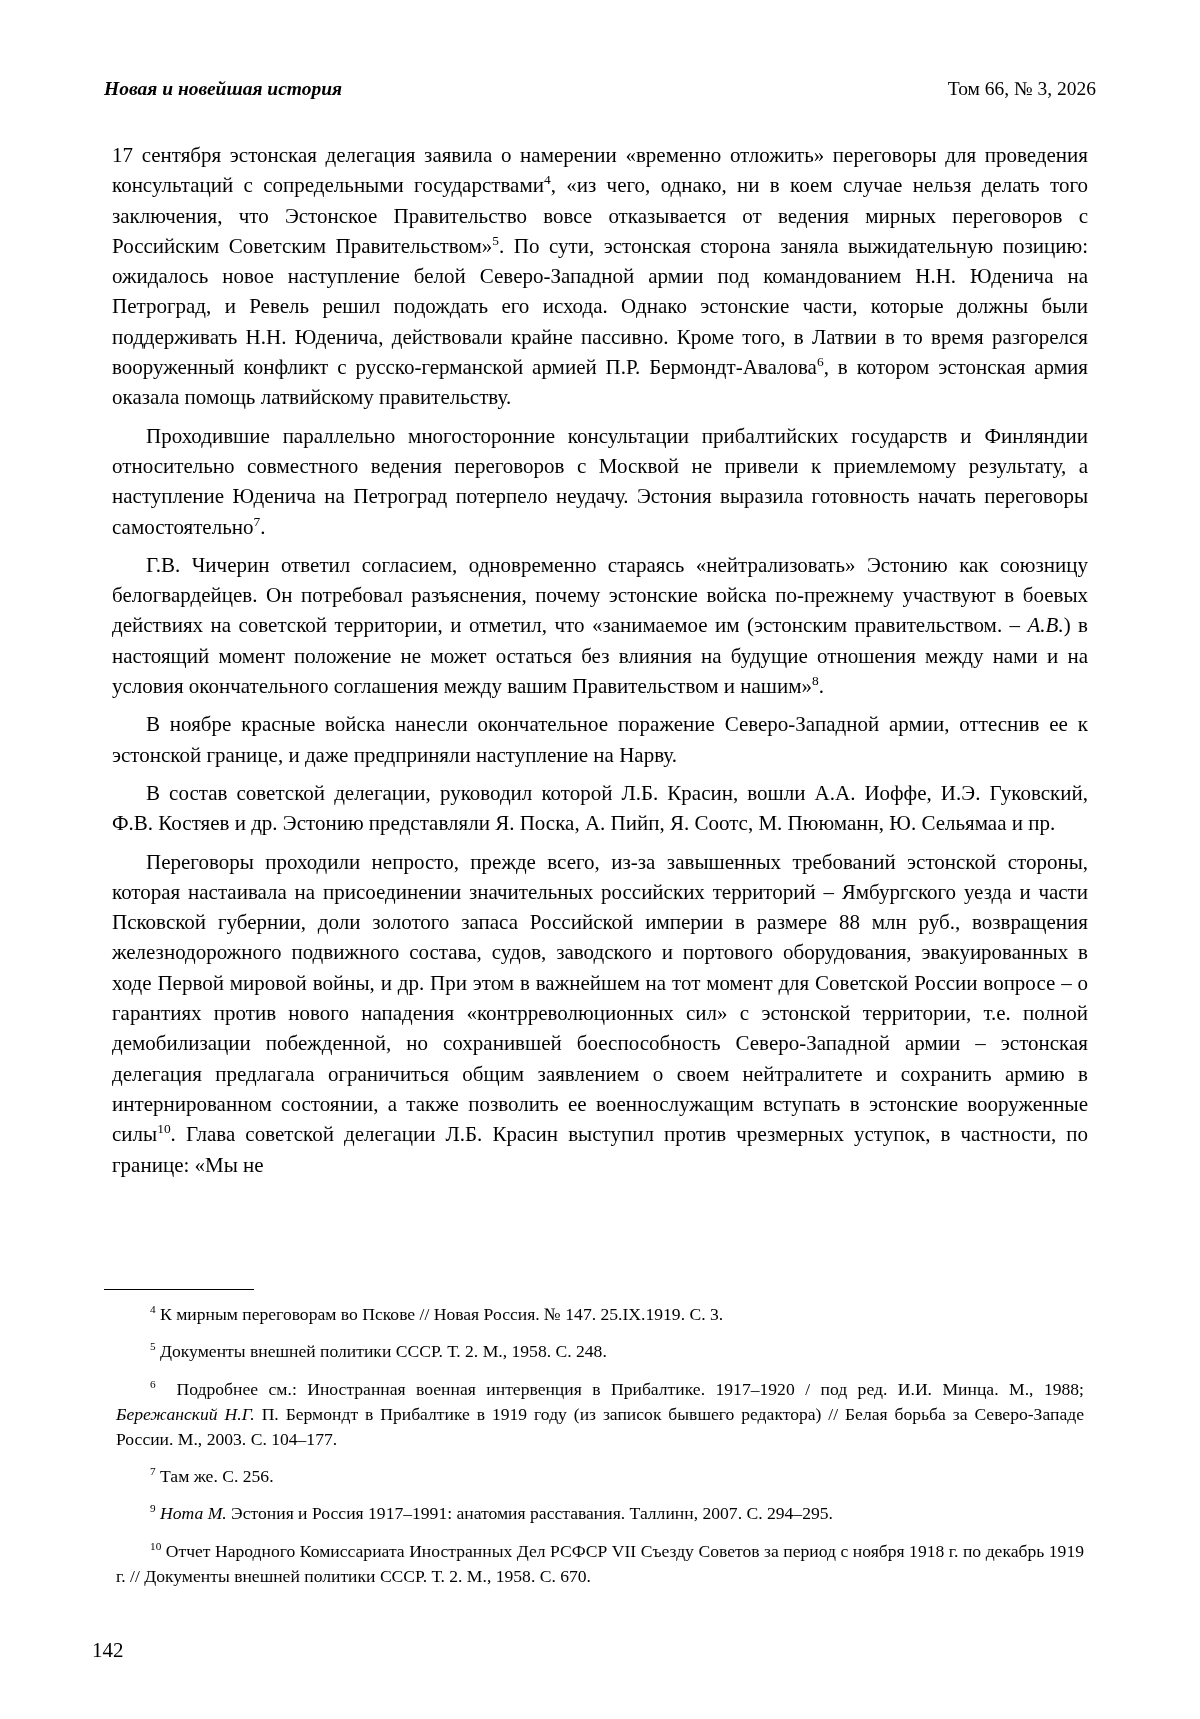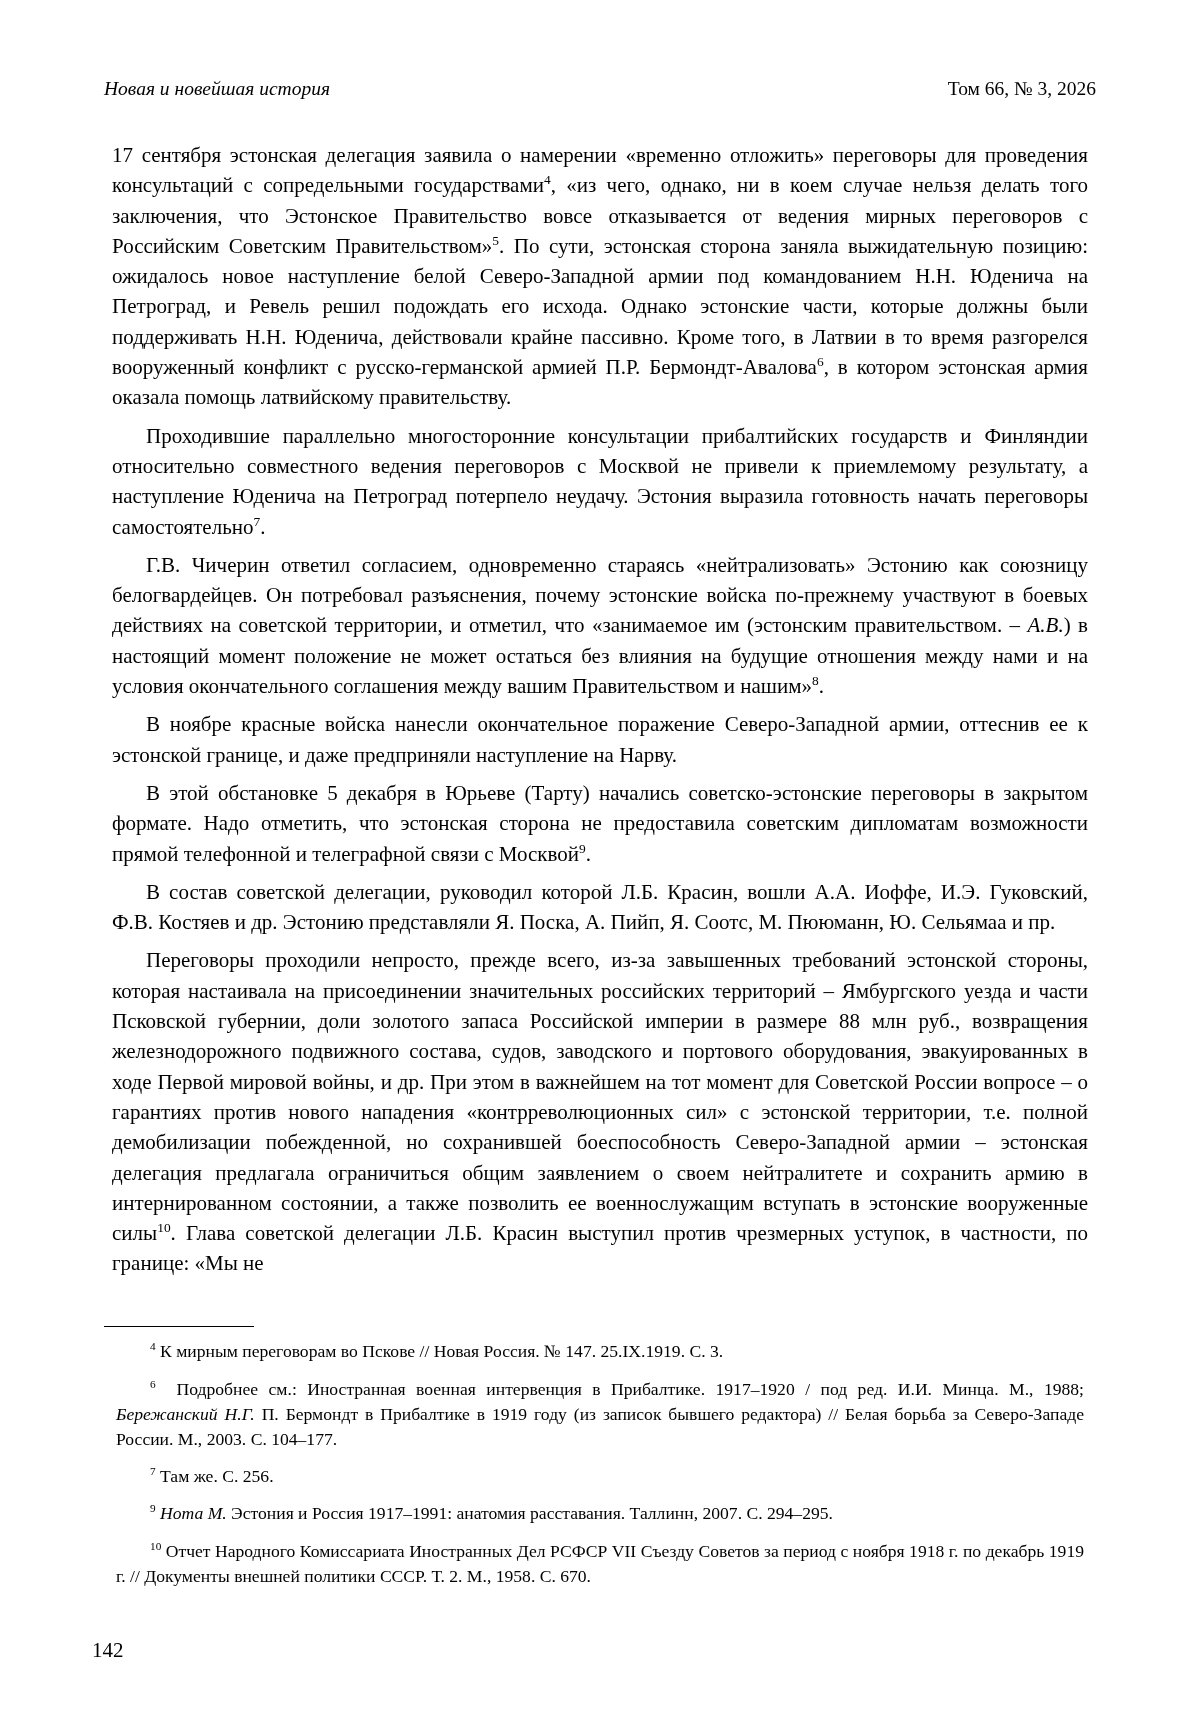--- a/index.html
+++ b/index.html
@@ -20,20 +20,21 @@
   }
   .header {
     display: flex;
     justify-content: space-between;
     align-items: baseline;
     font-size: 19.5px;
     margin-bottom: 40px;
   }
   .header .journal {
     font-style: italic;
+    font-weight: bold;
   }
   .header .issue {
     font-style: normal;
   }
   .body-text {
     font-size: 21px;
     line-height: 30.3px;
     text-align: justify;
     text-justify: inter-word;
     hyphens: manual;
@@ -87,29 +88,29 @@
   <div class="header">
     <div class="journal">Новая и новейшая история</div>
     <div class="issue">Том 66, № 3, 2026</div>
   </div>
 
   <div class="body-text" id="body-container">
       <p class="">17 сентября эстонская делегация заявила о намерении «временно отложить» переговоры для проведения консультаций с сопредельными государствами<sup>4</sup>, «из чего, однако, ни в коем случае нельзя делать того заключения, что Эстонское Правительство вовсе отказывается от ведения мирных переговоров с Российским Советским Правительством»<sup>5</sup>. По сути, эстонская сторона заняла выжидательную позицию: ожидалось новое наступление белой Северо-Западной армии под командованием Н.Н. Юденича на Петроград, и Ревель решил подождать его исхода. Однако эстонские части, которые должны были поддерживать Н.Н. Юденича, действовали крайне пассивно. Кроме того, в Латвии в то время разгорелся вооруженный конфликт с русско-германской армией П.Р. Бермондт-Авалова<sup>6</sup>, в котором эстонская армия оказала помощь латвийскому правительству.</p>
       <p class="indent">Проходившие параллельно многосторонние консультации прибалтийских государств и Финляндии относительно совместного ведения переговоров с Москвой не привели к приемлемому результату, а наступление Юденича на Петроград потерпело неудачу. Эстония выразила готовность начать переговоры самостоятельно<sup>7</sup>.</p>
       <p class="indent">Г.В. Чичерин ответил согласием, одновременно стараясь «нейтрализовать» Эстонию как союзницу белогвардейцев. Он потребовал разъяснения, почему эстонские войска по-прежнему участвуют в боевых действиях на советской территории, и отметил, что «занимаемое им (эстонским правительством. – <em>А.В.</em>) в настоящий момент положение не может остаться без влияния на будущие отношения между нами и на условия окончательного соглашения между вашим Правительством и нашим»<sup>8</sup>.</p>
       <p class="indent">В ноябре красные войска нанесли окончательное поражение Северо-Западной армии, оттеснив ее к эстонской границе, и даже предприняли наступление на Нарву.</p>
-      <p class="indent">В этой обстановке 5 декабря в Юрьеве (Тарту) начались советско-эстонские переговоры в закрытом формате. Надо отметить, что эстонская сторона не предоставила советским дипломатам возможности прямой телефонной и телеграфной связи с Москвой<sup>9</sup>.</p>
       <p class="indent">В состав советской делегации, руководил которой Л.Б. Красин, вошли А.А. Иоффе, И.Э. Гуковский, Ф.В. Костяев и др. Эстонию представляли Я. Поска, А. Пийп, Я. Соотс, М. Пююманн, Ю. Сельямаа и пр.</p>
       <p class="indent">Переговоры проходили непросто, прежде всего, из-за завышенных требований эстонской стороны, которая настаивала на присоединении значительных российских территорий – Ямбургского уезда и части Псковской губернии, доли золотого запаса Российской империи в размере 88 млн руб., возвращения железнодорожного подвижного состава, судов, заводского и портового оборудования, эвакуированных в ходе Первой мировой войны, и др. При этом в важнейшем на тот момент для Советской России вопросе – о гарантиях против нового нападения «контрреволюционных сил» с эстонской территории, т.е. полной демобилизации побежденной, но сохранившей боеспособность Северо-Западной армии – эстонская делегация предлагала ограничиться общим заявлением о своем нейтралитете и сохранить армию в интернированном состоянии, а также позволить ее военнослужащим вступать в эстонские вооруженные силы<sup>10</sup>. Глава советской делегации Л.Б. Красин выступил против чрезмерных уступок, в частности, по границе: «Мы не</p>
     </div>
 
   <div class="footnotes">
     <div class="rule"></div>
     <div id="footnotes-container">
         <p><sup>4</sup> К мирным переговорам во Пскове // Новая Россия. № 147. 25.IX.1919. С. 3.</p>
+        <p><sup>5</sup> Документы внешней политики СССР. Т. 2. М., 1958. С. 248.</p>
         <p><sup>6</sup>&nbsp; Подробнее см.: Иностранная военная интервенция в Прибалтике. 1917–1920 / под ред. И.И. Минца. М., 1988; <em>Бережанский Н.Г.</em> П. Бермондт в Прибалтике в 1919 году (из записок бывшего редактора) // Белая борьба за Северо-Западе России. М., 2003. С. 104–177.</p>
         <p><sup>7</sup> Там же. С. 256.</p>
         <p><sup>9</sup> <em>Нота М.</em> Эстония и Россия 1917–1991: анатомия расставания. Таллинн, 2007. С. 294–295.</p>
         <p><sup>10</sup> Отчет Народного Комиссариата Иностранных Дел РСФСР VII Съезду Советов за период с ноября 1918 г. по декабрь 1919 г. // Документы внешней политики СССР. Т. 2. М., 1958. С. 670.</p>
       </div>
   </div>
 
   <div class="page-number">142</div>
 
 </div>

